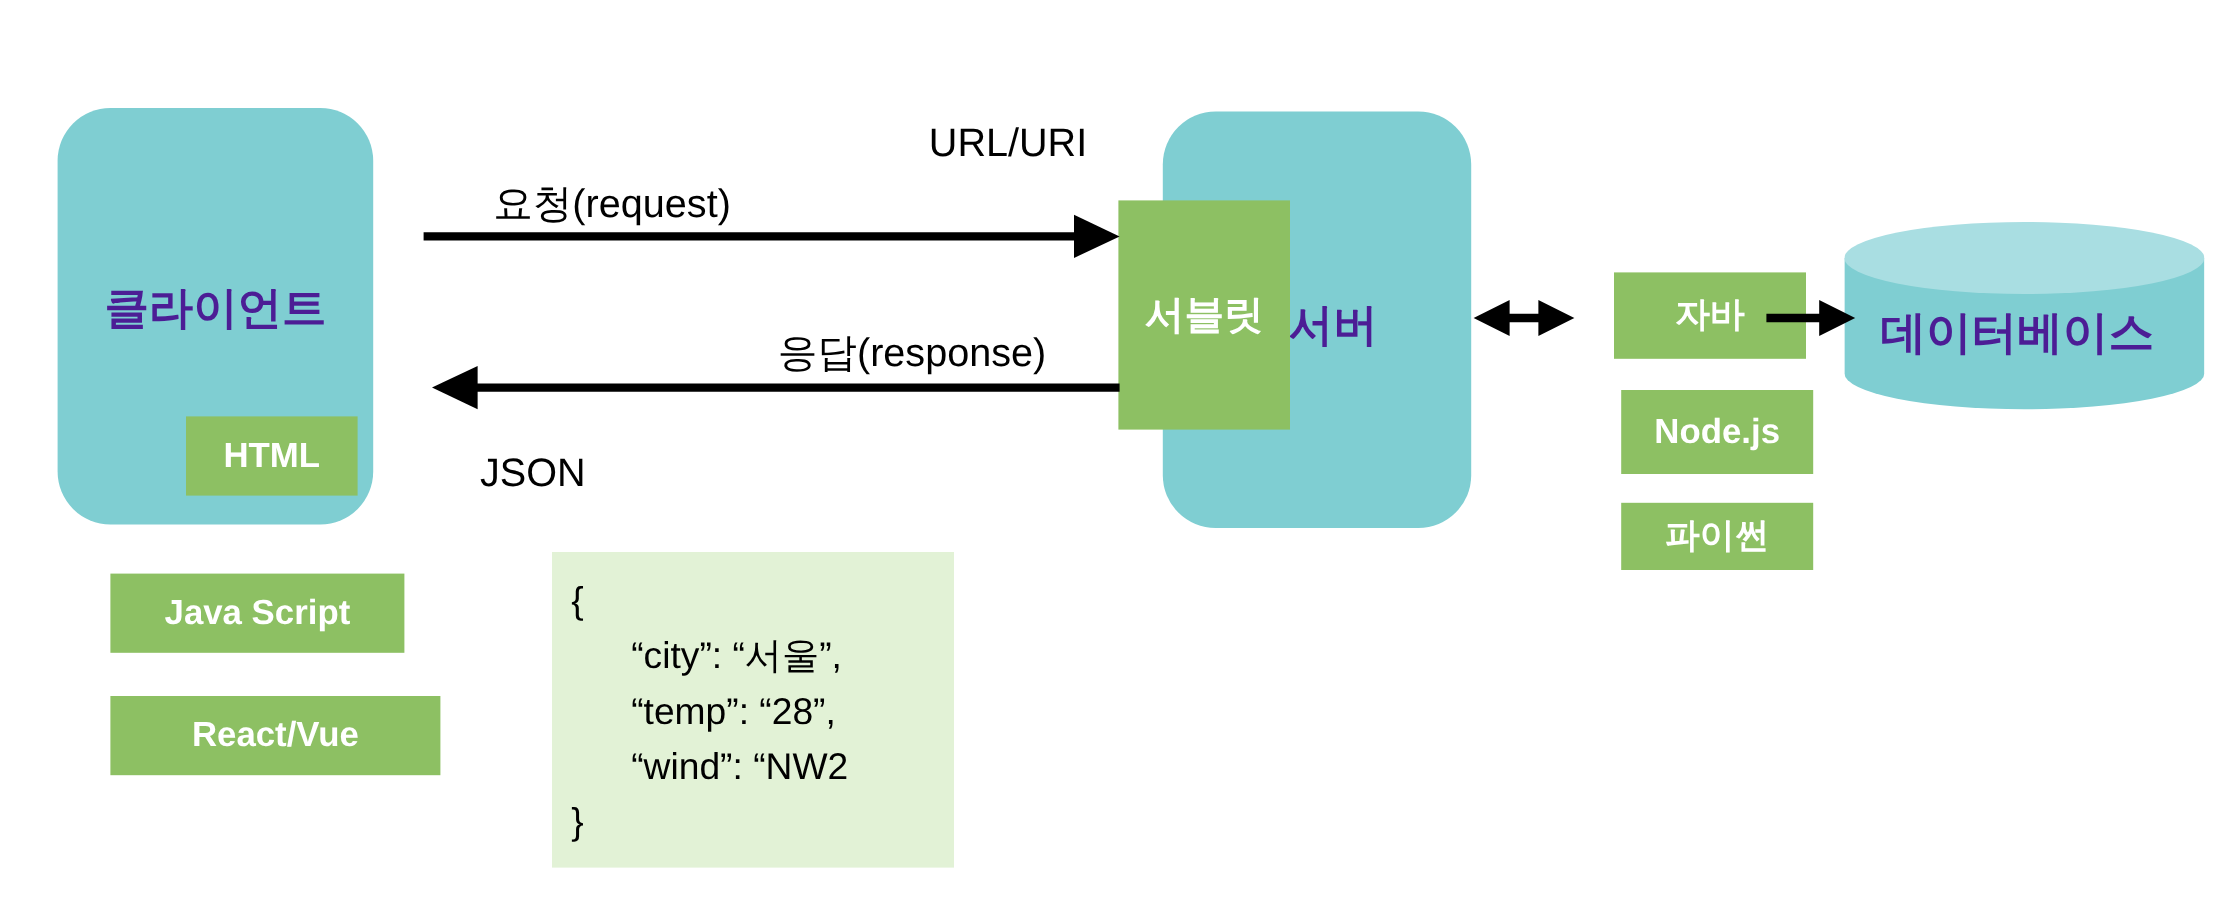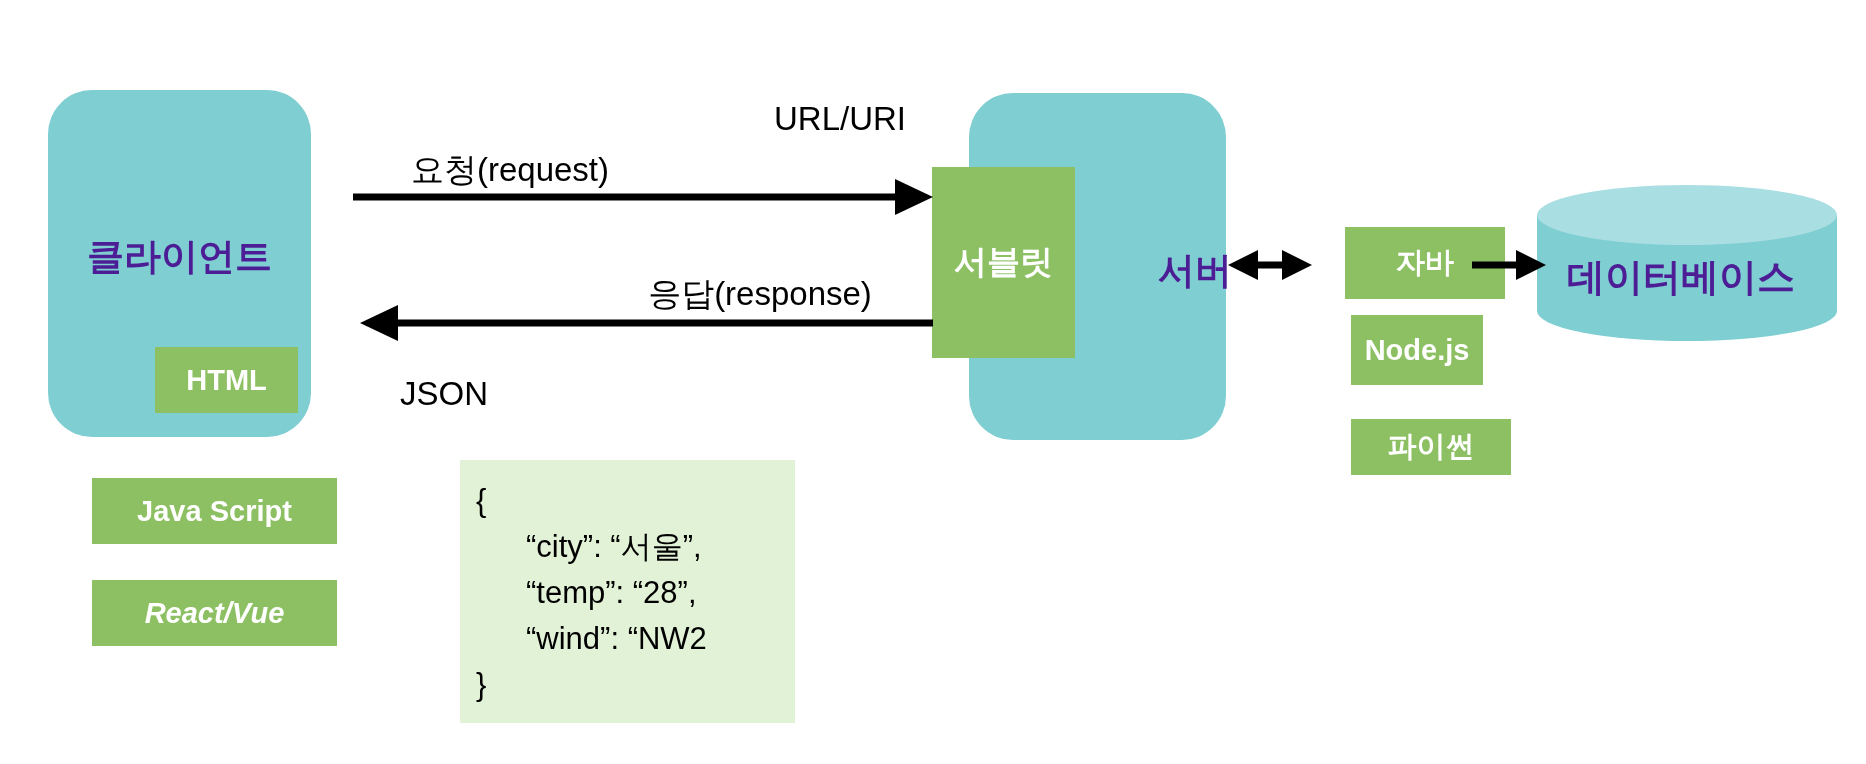--- a/index.html
+++ b/index.html
@@ -60,40 +60,40 @@
   <div class="abs teal-box" style="left:48px; top:90px; width:263px; height:347px;"></div>
   <div class="abs label-white" style="left:48px; top:232px; width:263px; font-size:37px;">클라이언트</div>
 
   <div class="abs green-box" style="left:120px; top:347px; width:143px; height:66px; font-size:29px;">
     <span>HTML</span>
   </div>
 
   <div class="abs green-box" style="left:57px; top:478px; width:245px; height:66px; font-size:29px;">
     <span>Java Script</span>
   </div>
-  <div class="abs green-box" style="left:57px; top:580px; width:245px; height:66px; font-size:29px;font-style:italic;">
+  <div class="abs green-box" style="left:57px; top:580px; width:275px; height:66px; font-size:29px;">
     <span>React/Vue</span>
   </div>
 
   <div class="abs arrow-label" style="left:360px; top:148px; width:300px; text-align:center;">요청(request)</div>
   <div class="abs arrow-label" style="left:590px; top:272px; width:340px; text-align:center;">응답(response)</div>
   <div class="abs arrow-label" style="left:755px; top:100px; width:170px; text-align:center;">URL/URI</div>
   <div class="abs arrow-label" style="left:400px; top:375px; width:140px; text-align:left;">JSON</div>
 
   <div class="abs teal-box" style="left:969px; top:93px; width:257px; height:347px;"></div>
-  <div class="abs label-white" style="left:1092px; top:246px; width:160px; font-size:37px;margin-left:23px;">서버</div>
+  <div class="abs label-white" style="left:1008px; top:246px; width:160px; font-size:37px;margin-left:23px;">서버</div>
 
   <div class="abs green-box" style="left:897px; top:167px; width:143px; height:191px; font-size:33px;">
     <span>서블릿</span>
   </div>
 
   <div class="abs green-box" style="left:1310px; top:227px; width:160px; height:72px; font-size:29px;">
     <span>자바</span>
   </div>
-  <div class="abs green-box" style="left:1316px; top:315px; width:132px; height:70px; font-size:29px;">
+  <div class="abs green-box" style="left:1316px; top:325px; width:160px; height:70px; font-size:29px;">
     <span>Node.js</span>
   </div>
   <div class="abs green-box" style="left:1316px; top:419px; width:160px; height:56px; font-size:29px;">
     <span>파이썬</span>
   </div>
 
   <svg class="abs" style="left:1537px; top:185px;" width="300" height="160" viewBox="0 0 300 160">
     <path d="M0,30 v96 a150,30 0 0 0 300,0 v-96" fill="#7fced2"></path>
     <ellipse cx="150" cy="30" rx="150" ry="30" fill="#a9dee2"></ellipse>
   </svg>

